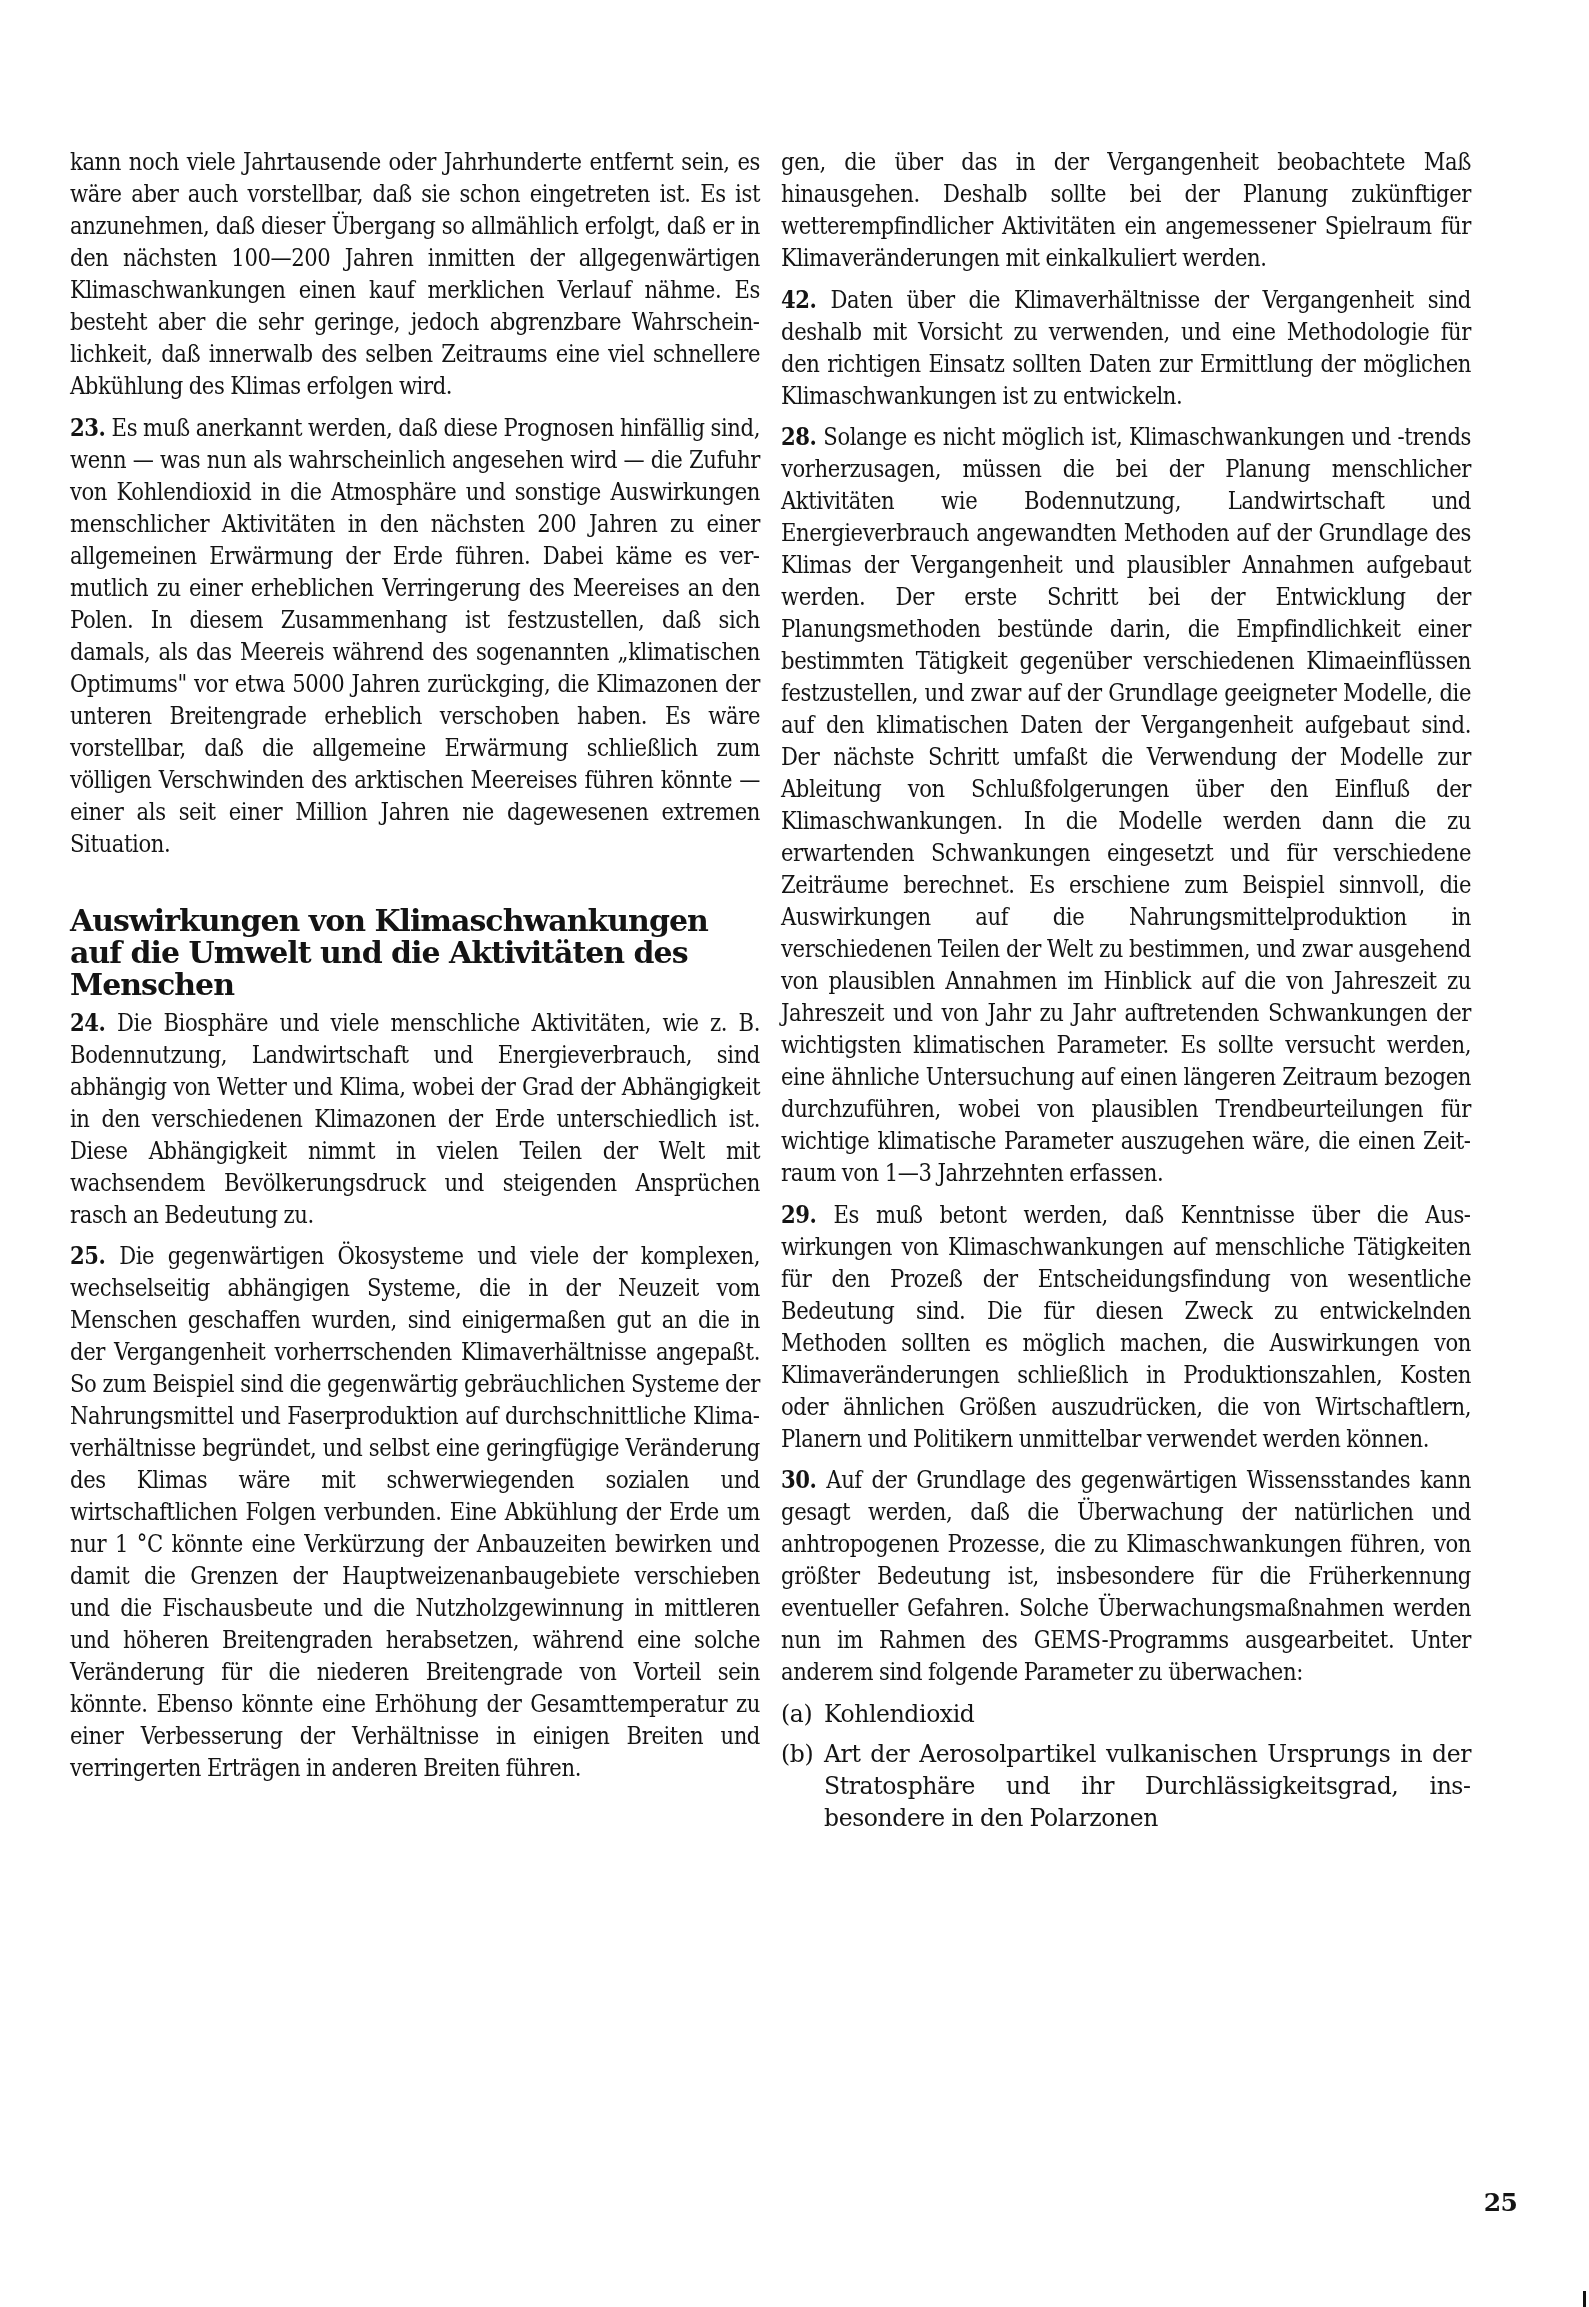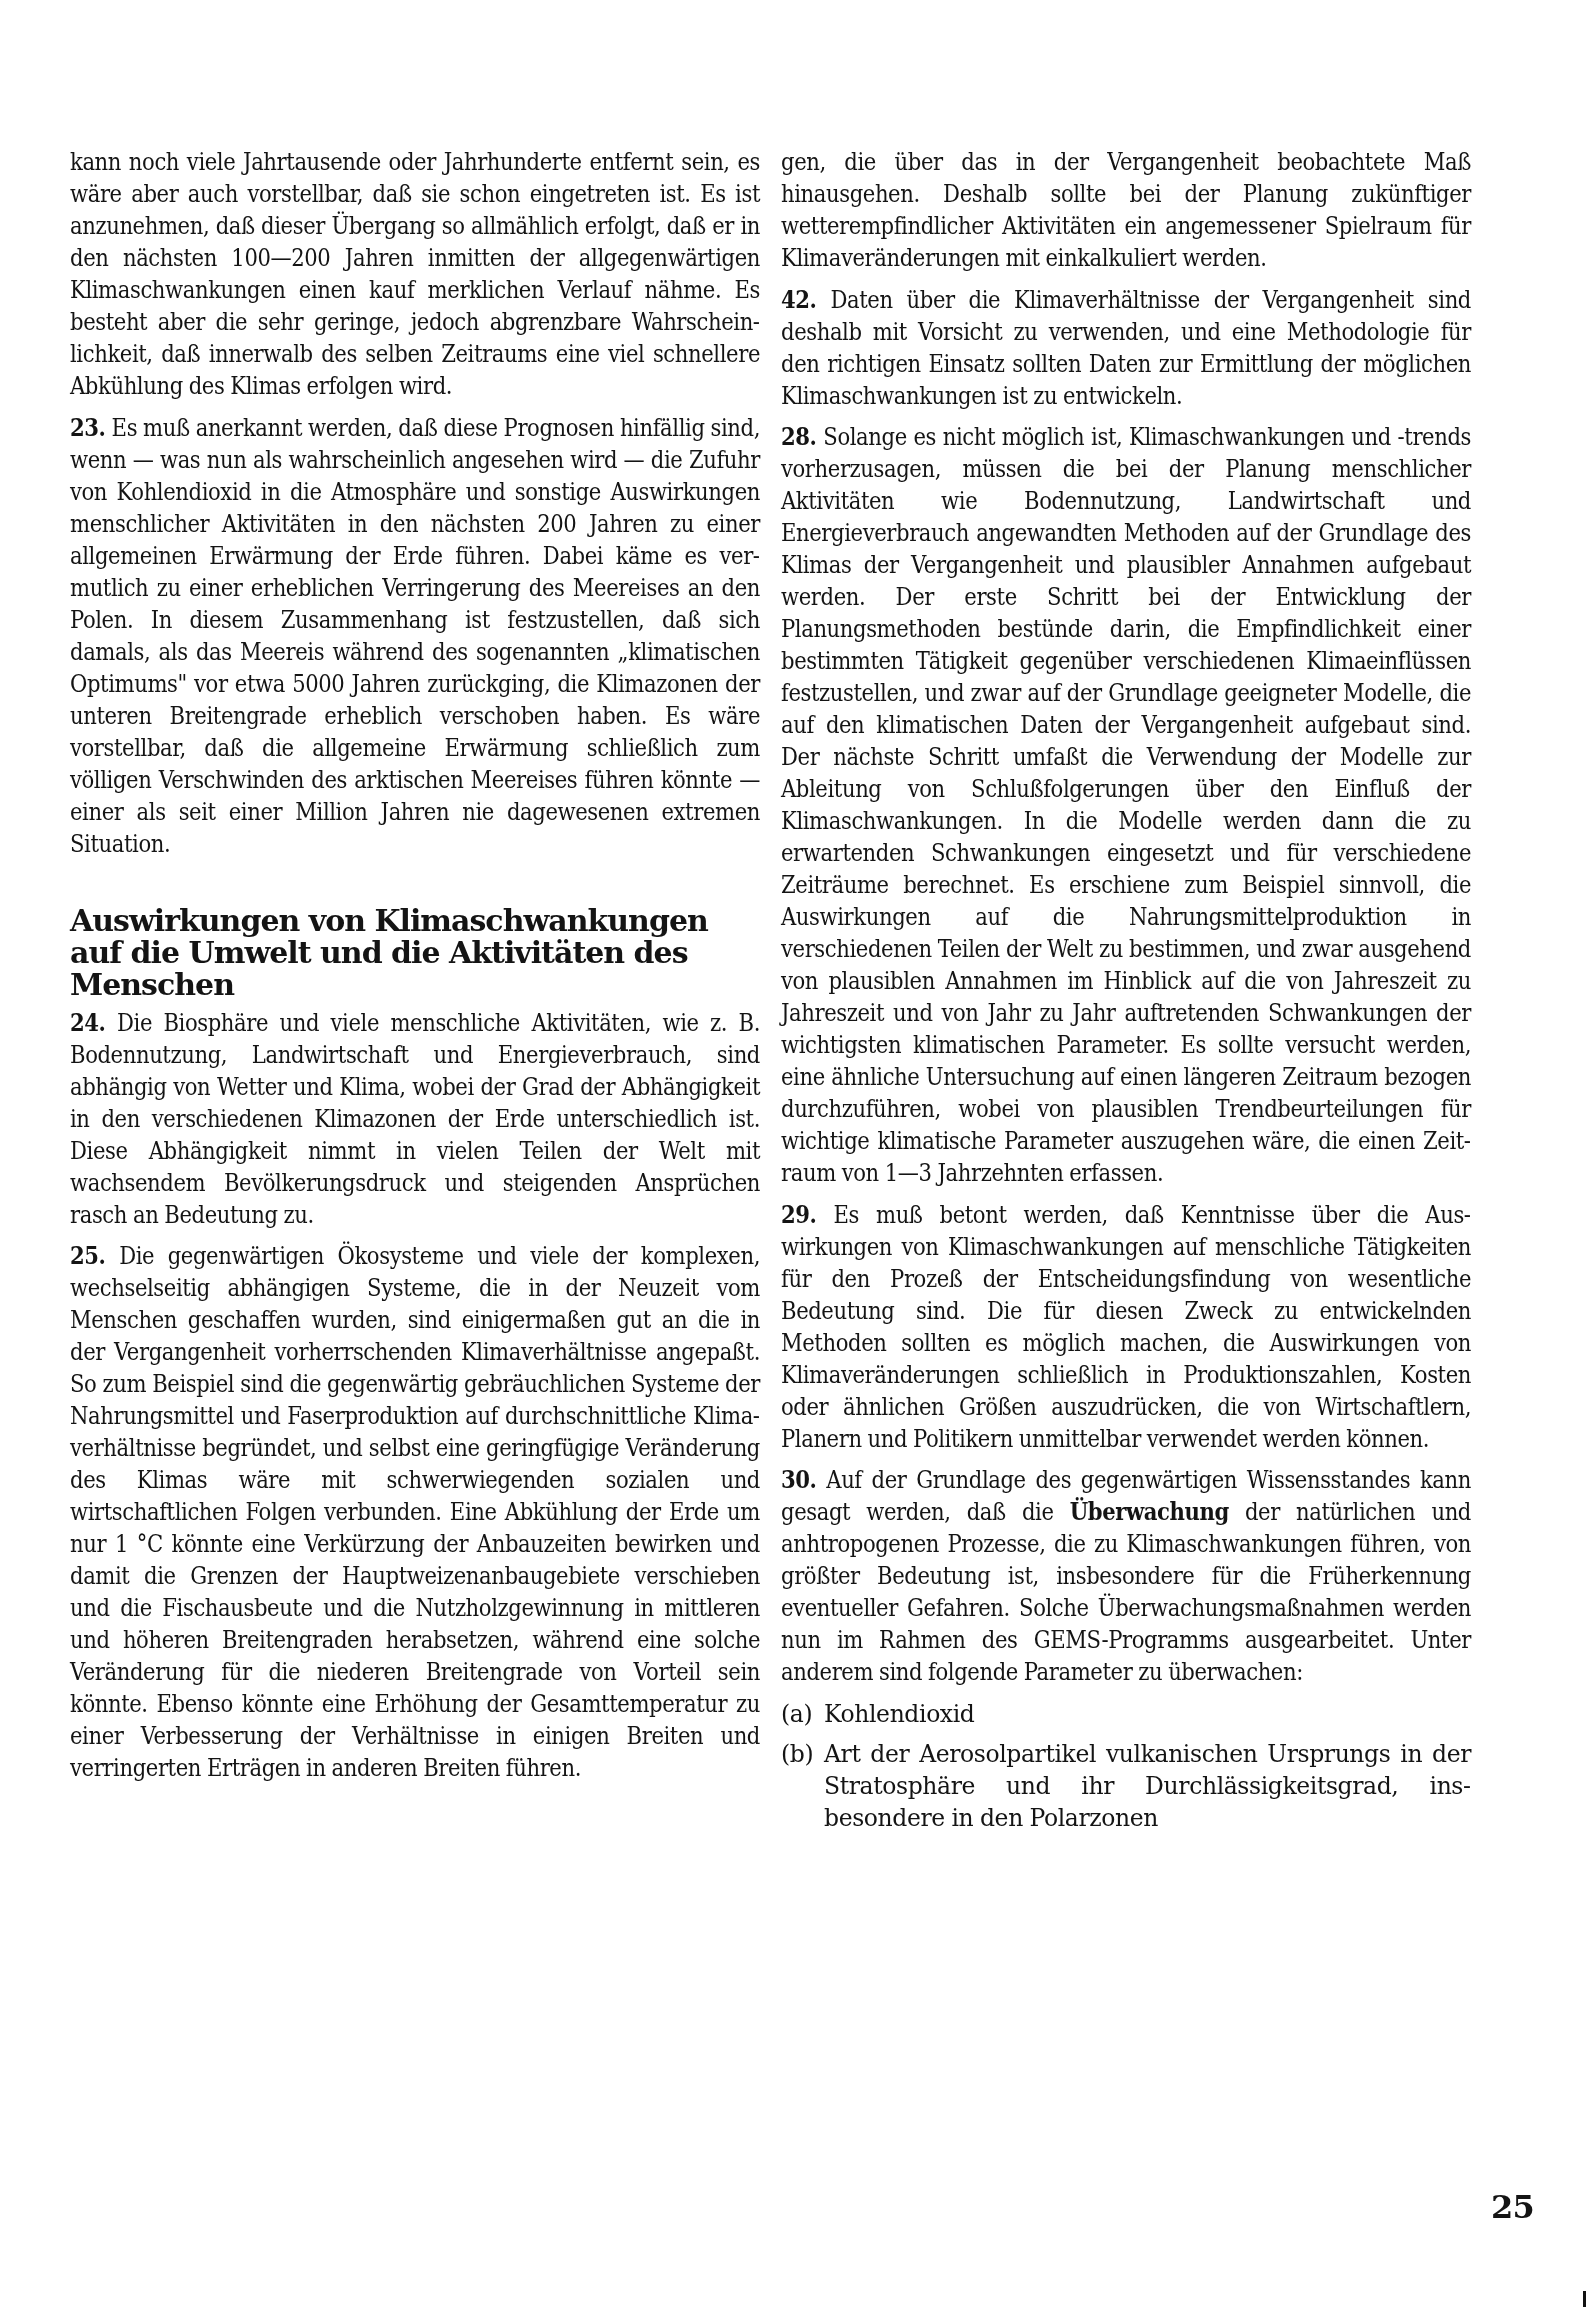--- a/index.html
+++ b/index.html
@@ -36,21 +36,21 @@
       margin: 0 0 9.5px 0;
       letter-spacing: -0.4px;
       word-spacing: -0.4px;
       font-stretch: condensed;
       transform-origin: left top;
     }
     .para .num {
       font-weight: bold;
     }
     .para b {
-      font-weight: bold;
+      font-weight: normal;
       margin-top: 36px;
     }
     .heading {
       font-family: "DejaVu Serif", "Liberation Serif", serif;
       font-weight: bold;
       font-size: 30px;
       line-height: 32px;
       letter-spacing: -1px;
       margin: 45px 0 6.4px 0;
     }
@@ -67,24 +67,24 @@
     }
     .list-item .marker {
       flex: 0 0 43px;
     }
     .list-item .text {
       flex: 1;
       text-align: justify;
     }
     .page-number {
       position: absolute;
-      right: 56px;
+      right: 73px;
       top: 2188px;
       font-weight: bold;
-      font-size: 32px;
+      font-size: 25px;
       letter-spacing: -0.8px;
     }
     .crop-mark {
       position: absolute;
       right: 4px;
       top: 2291px;
       width: 3.2px;
       height: 16px;
       background: #111;
     }

